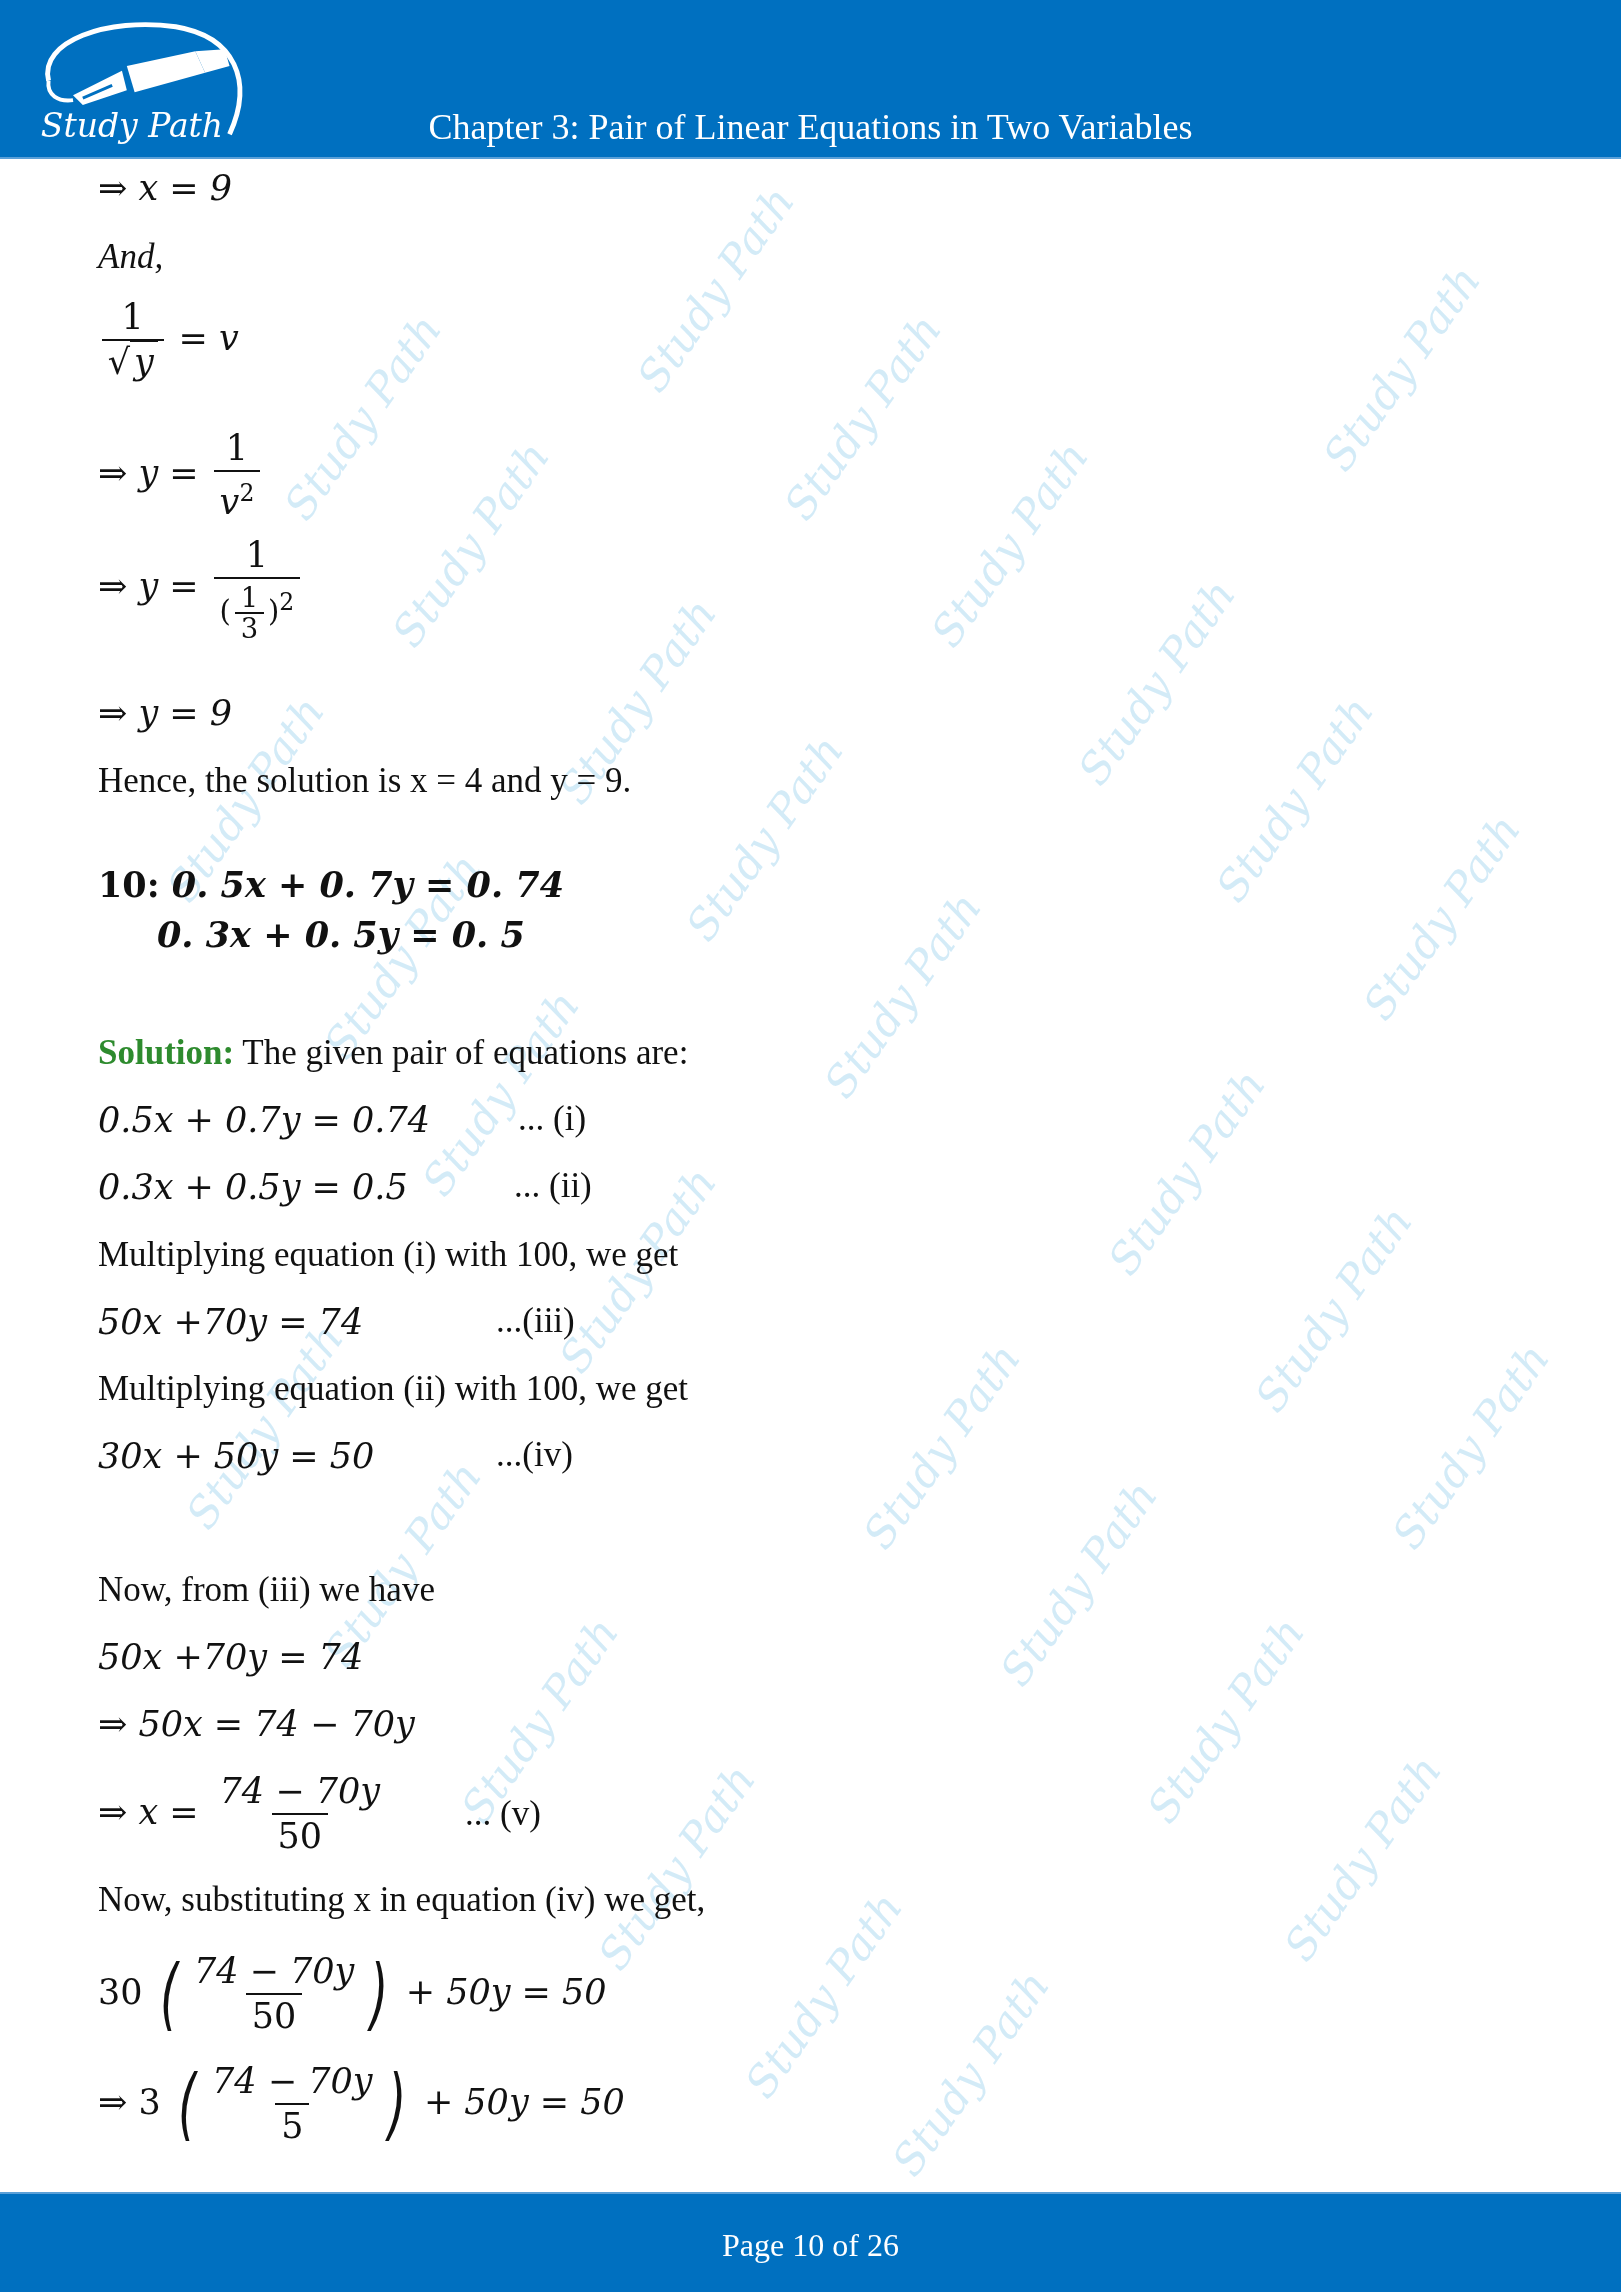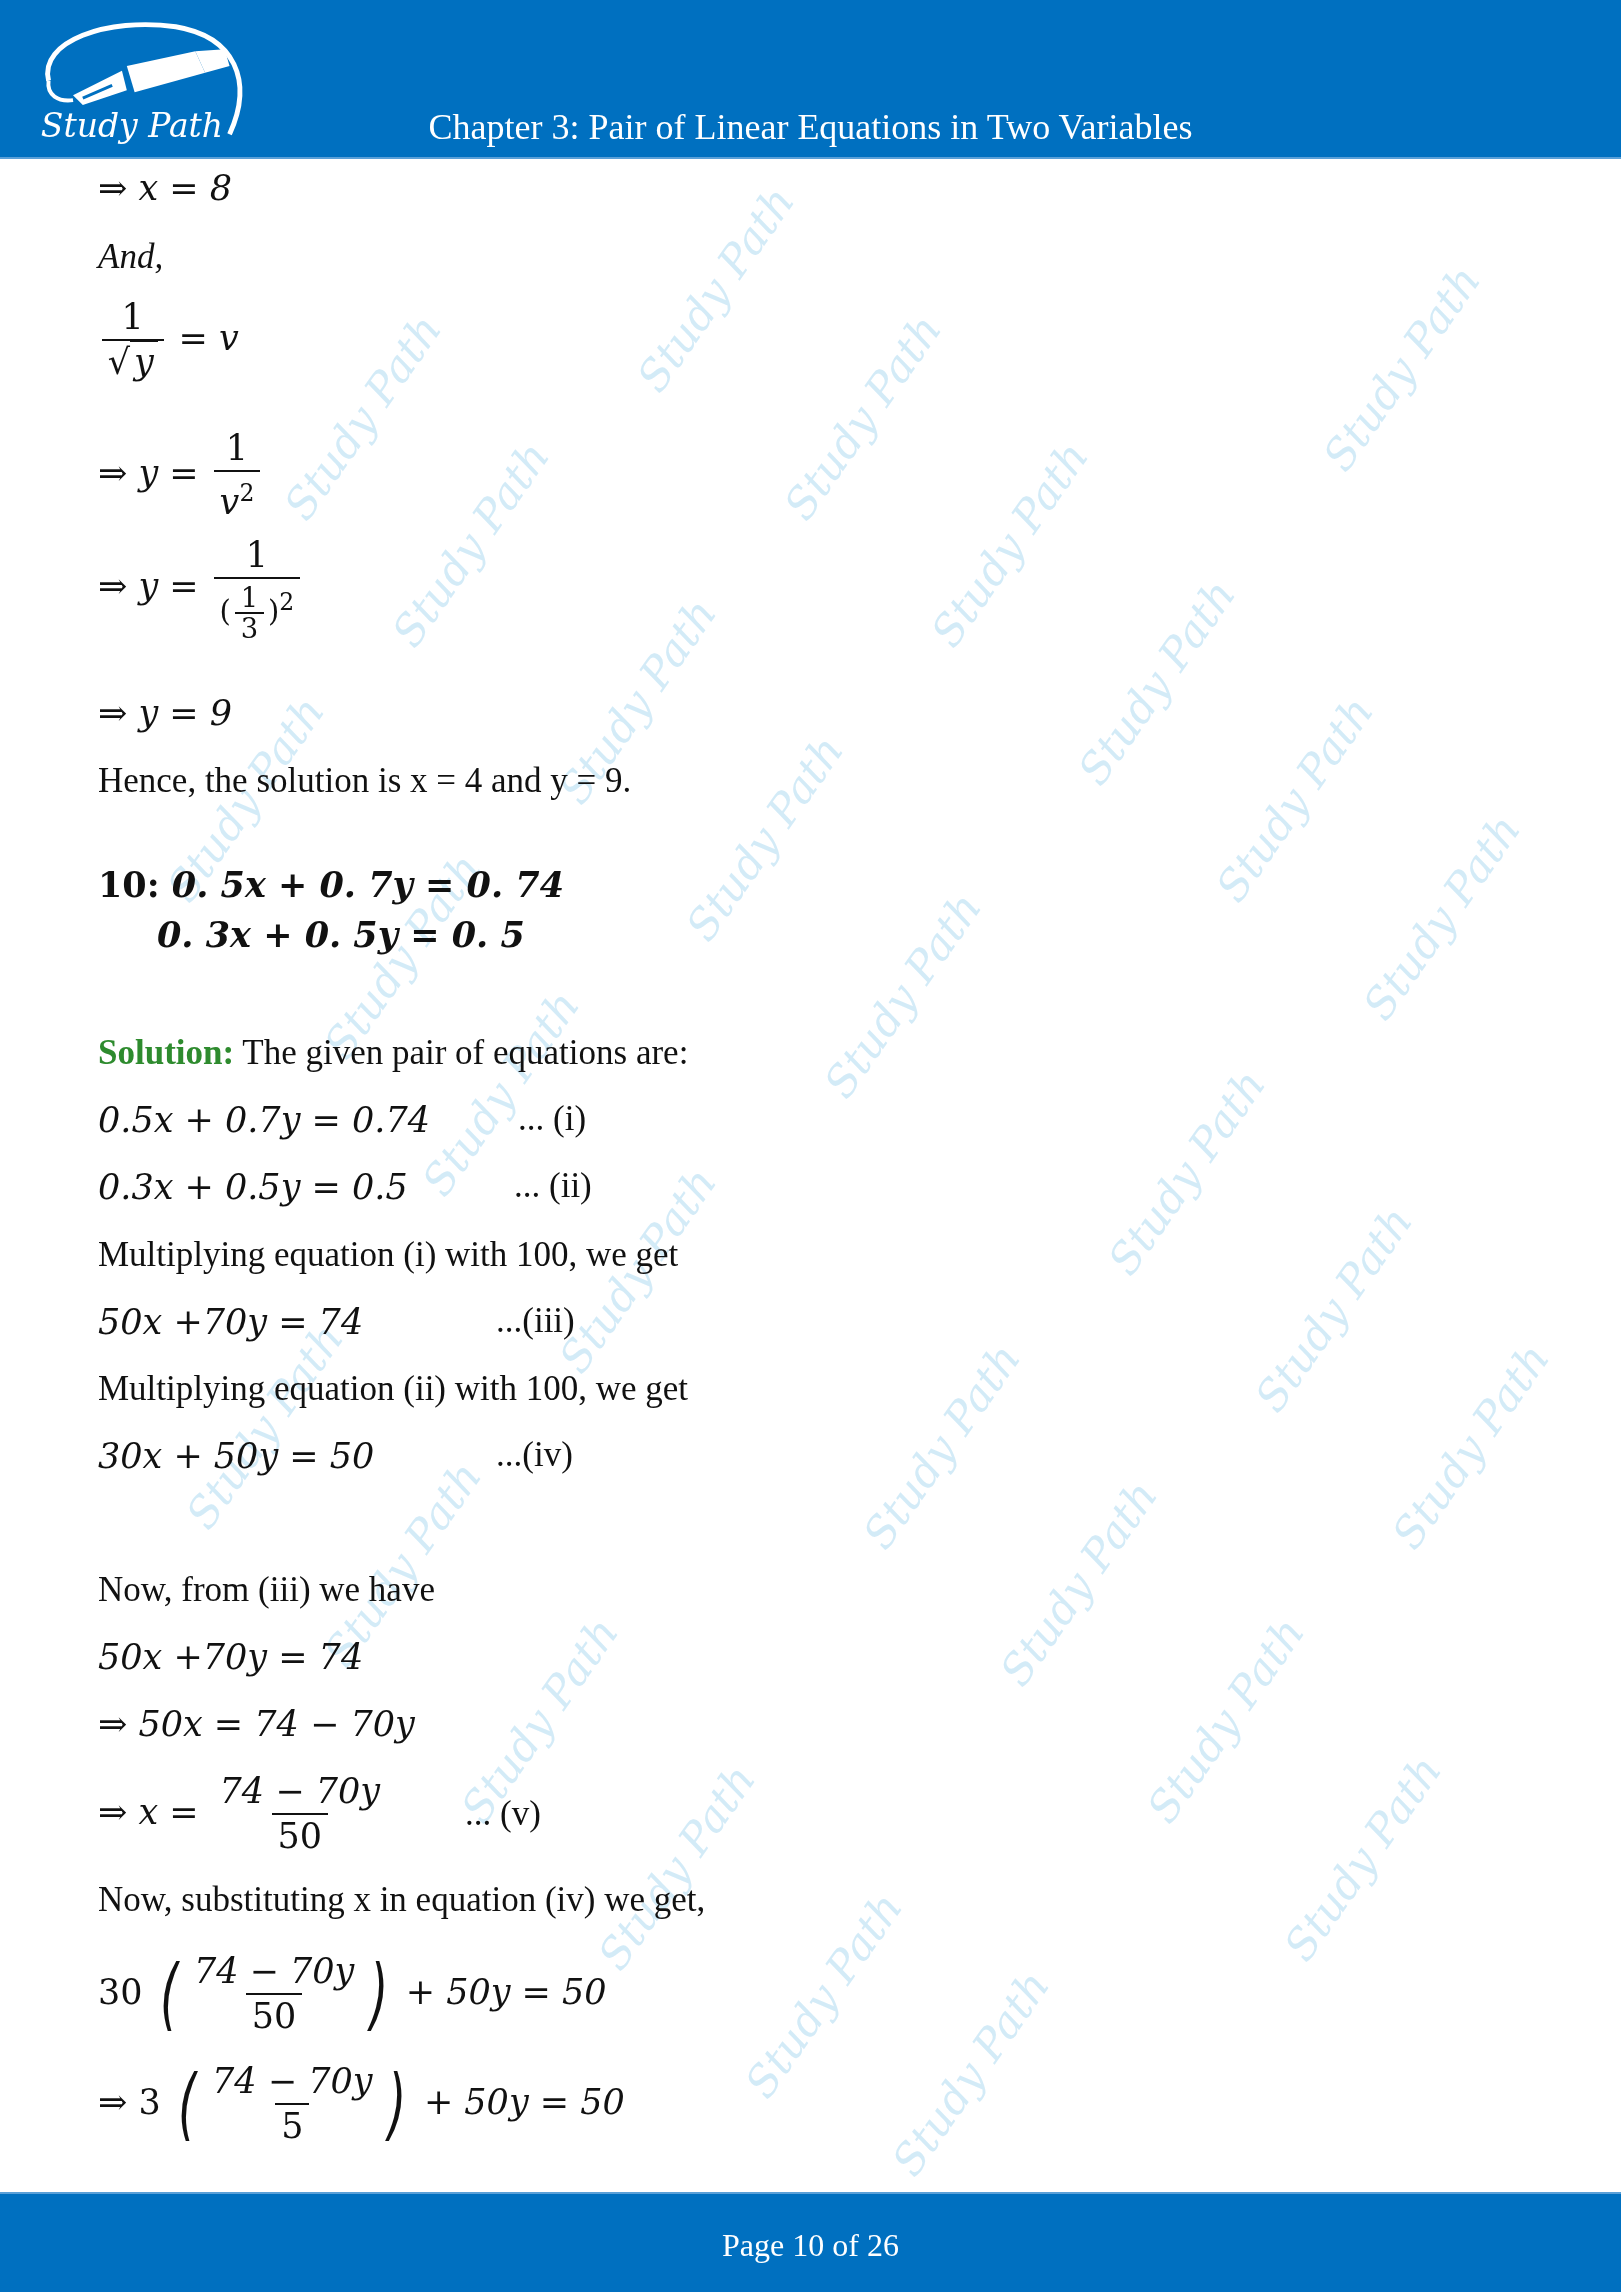--- a/index.html
+++ b/index.html
@@ -97,21 +97,21 @@
   <div class="watermark" style="left:990px;top:1666px;">Study Path</div>
   <div class="watermark" style="left:451px;top:1803px;">Study Path</div>
   <div class="watermark" style="left:1137px;top:1803px;">Study Path</div>
   <div class="watermark" style="left:588px;top:1950px;">Study Path</div>
   <div class="watermark" style="left:1274px;top:1941px;">Study Path</div>
   <div class="watermark" style="left:735px;top:2078px;">Study Path</div>
   <div class="watermark" style="left:882px;top:2156px;">Study Path</div>
 </div>
 
 <div>
-  <div class="line m" style="top:167px;">⇒ x = 8</div>
+  <div class="line m" style="top:167px;">⇒ x = 9</div>
   <div class="line" style="top:235px;font-style:italic;">And,</div>
 
   <div class="line m" style="top:296px;">
     <span class="frac">
       <span class="num up">1</span>
       <span class="den"><span class="sqrt">√<span class="rad">y</span></span></span>
     </span>
     <span>= v</span>
   </div>
 

